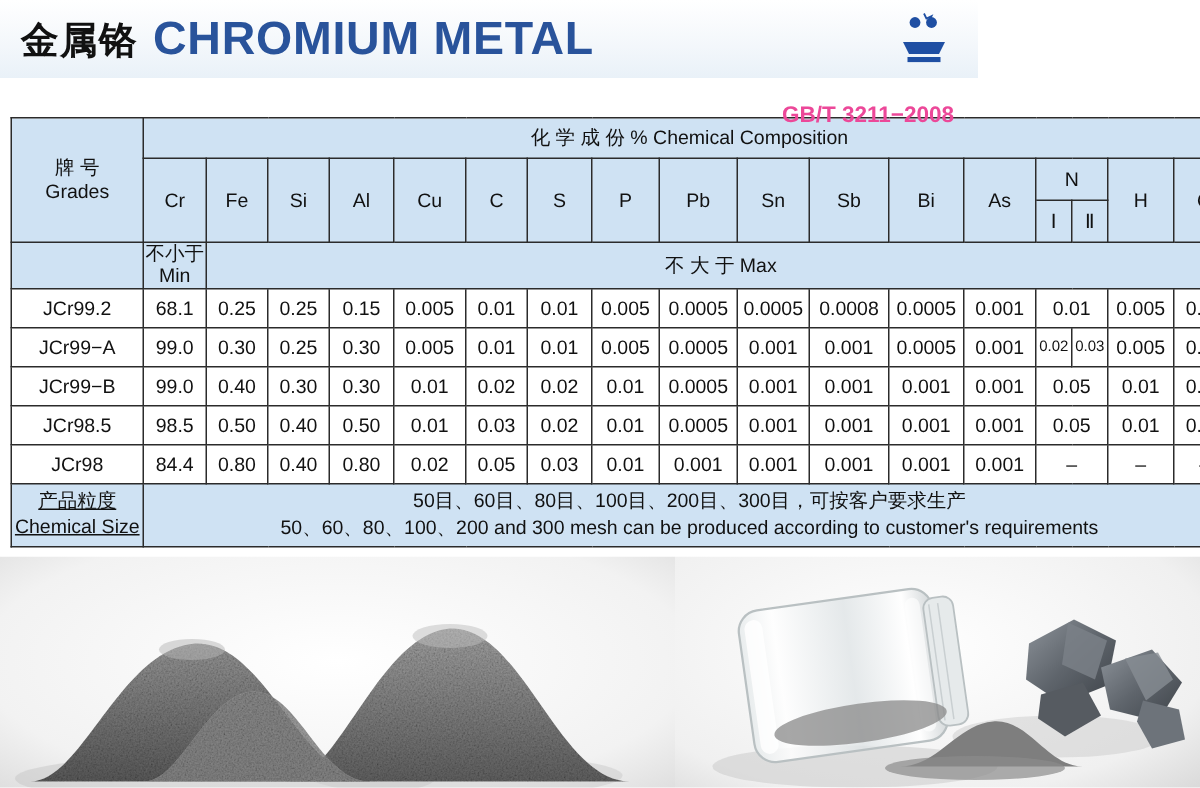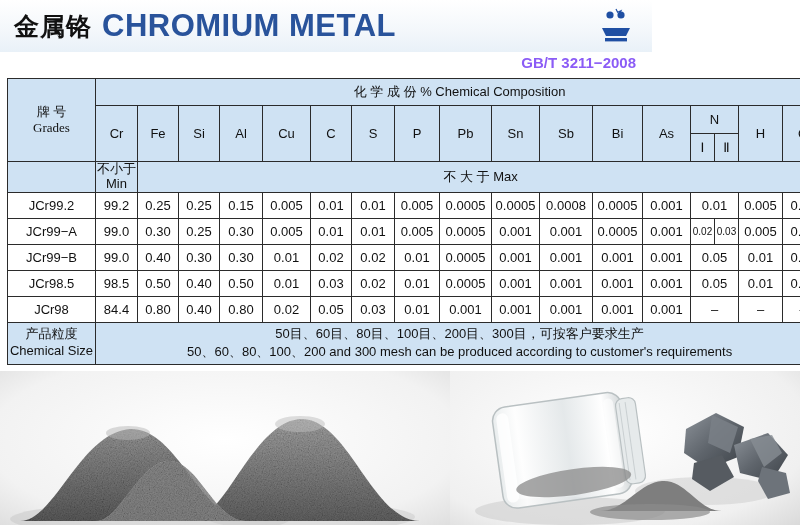--- a/index.html
+++ b/index.html
@@ -32,51 +32,51 @@
     position: absolute; right: 16px; top: 6px;
     width: 40px; height: 38px;
   }
 
   
   .std-line {
     height: 26px; position: relative;
     background:#fff;
   }
   .std-code {
-    position: absolute; right: 16px; top: 2px;
-    font-size: 15px; font-weight: bold; color: #8b5cf6;
+    position: absolute; right: 16px; top: 16px;
+    font-size: 15px; font-weight: bold; color: #ec4899;
   }
 
   
   table.spec {
     border-collapse: collapse;
     width: 786px;
     margin: 0 7px;
     table-layout: fixed;
   }
   table.spec td, table.spec th {
     border: 1px solid #2b2b2b;
     text-align: center;
     vertical-align: middle;
     font-size: 13px;
     color: #111;
     padding: 0;
     background: #fff;
   }
   .hdr { background: #cfe2f3 !important; font-weight: normal; }
   .hdr-big { font-size: 15px; }
-  .grades-cell { font-size: 15px; line-height: 1.25; font-family: Liberation Serif, serif; }
+  .grades-cell { font-size: 15px; line-height: 1.25; }
   .elem { font-size: 15px; }
   .minmax { font-size: 9.5px; line-height: 1.15; margin-left: 21px; }
   .maxrow { font-size: 14px; }
   .n-sub { font-size: 11px; }
   .data { font-size: 13px; height: 26px; }
   .data-grade { font-size: 14px; }
   .particle { background: #cfe2f3 !important; }
-  .particle-label { font-size: 13px; line-height: 1.3; }
+  .particle-label { font-size: 13px; line-height: 1.3; text-decoration: underline; }
   .particle-text { font-size: 14px; line-height: 1.45; padding: 3px 4px; }
 
   
   .photos { position: relative; margin-top: 6px; height: 174px; width:800px; }
   .photo { position: absolute; top: 0; height: 174px; }
   .photo-left { left: 0; width: 450px; }
   .photo-right { left: 450px; width: 350px; }
 </style>
 </head>
 <body>
@@ -160,21 +160,21 @@
         <td class="hdr" style="height:22px"></td>
         <td class="hdr minmax">
           <div>不小于</div>
           <div>Min</div>
         </td>
         <td class="hdr maxrow" colspan="16">不 大 于 Max</td>
       </tr>
 
       <tr>
         <td class="data data-grade">JCr99.2</td>
-        <td class="data">99.2</td>
+        <td class="data">68.1</td>
         <td class="data">0.25</td>
         <td class="data">0.25</td>
         <td class="data">0.15</td>
         <td class="data">0.005</td>
         <td class="data">0.01</td>
         <td class="data">0.01</td>
         <td class="data">0.005</td>
         <td class="data">0.0005</td>
         <td class="data">0.0005</td>
         <td class="data">0.0008</td>

